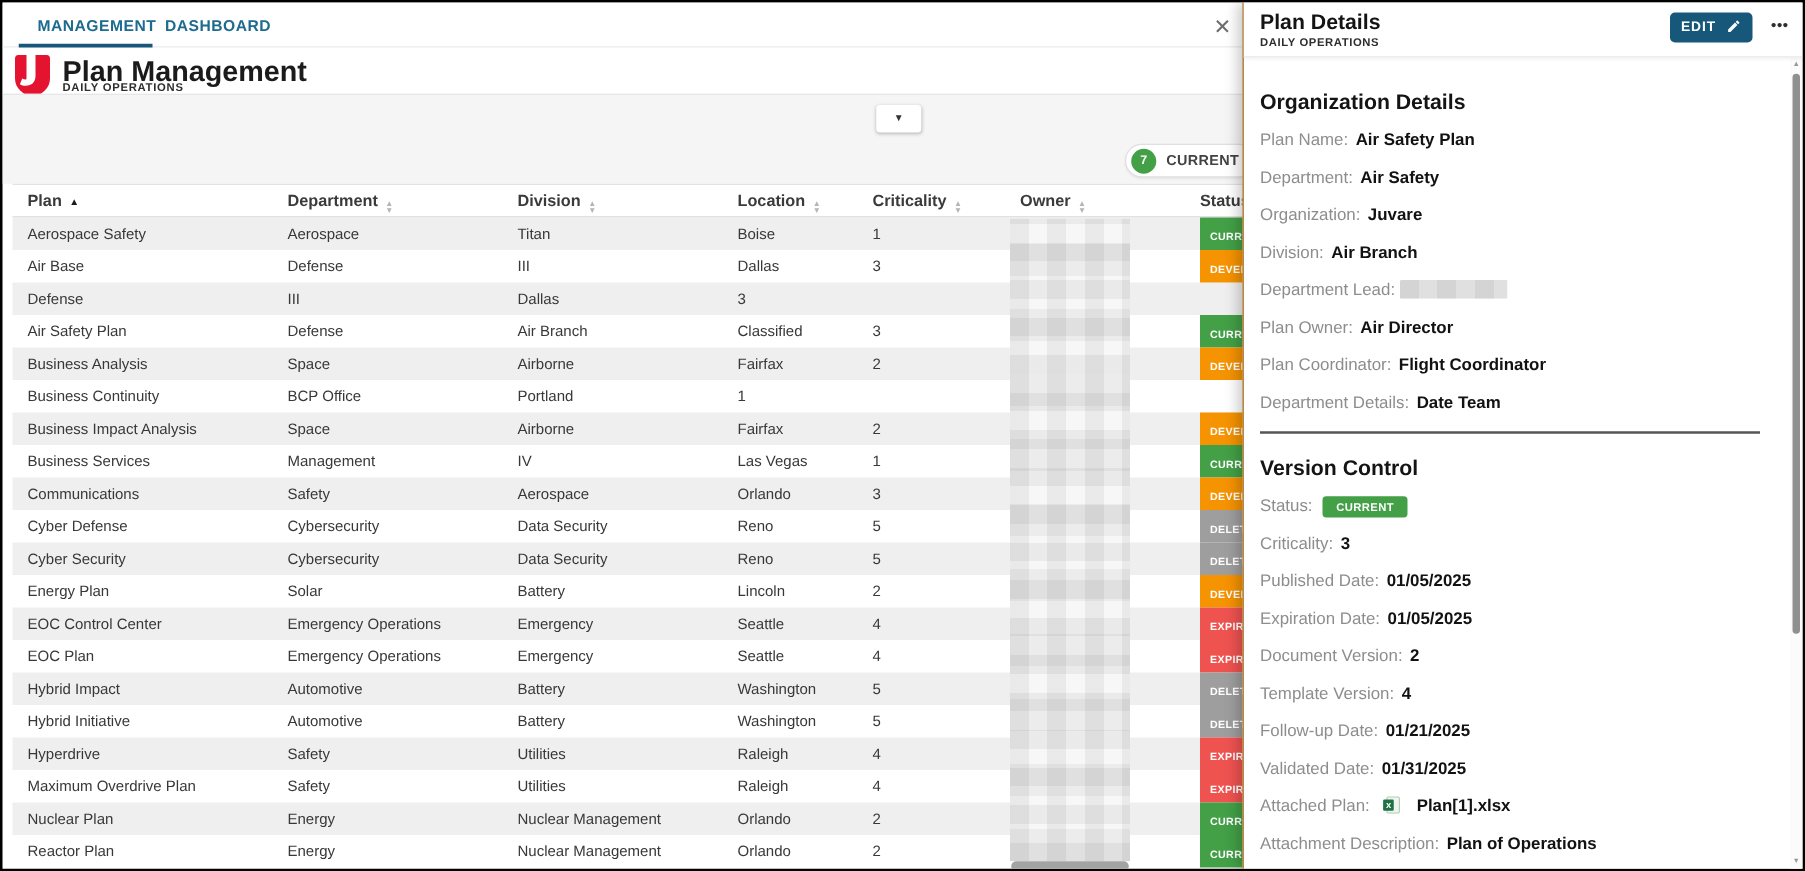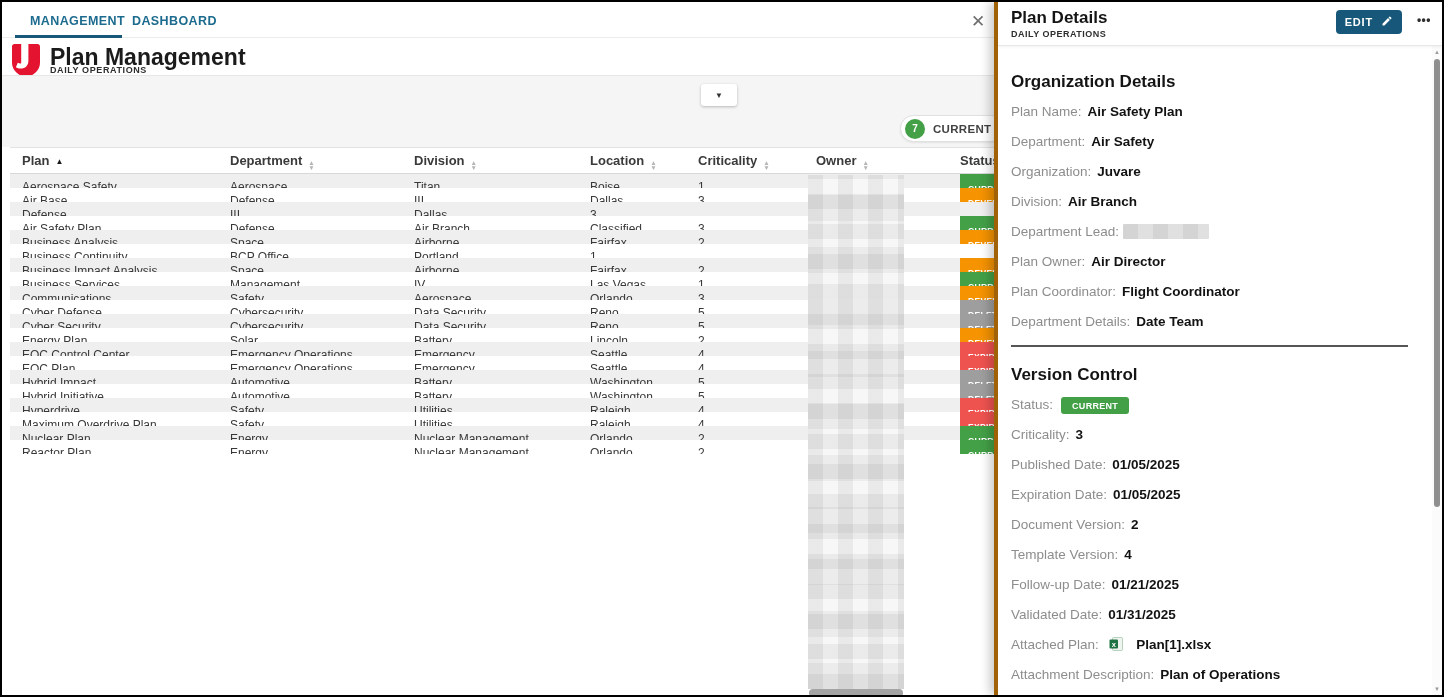--- a/index.html
+++ b/index.html
@@ -28,36 +28,36 @@
   .filter-label{font-size:11.5px;font-weight:bold;letter-spacing:.3px;color:#424242;white-space:nowrap;}
 
   
   .table{position:absolute;left:8px;top:145px;width:1112px;}
   .thead,.tr{display:grid;grid-template-columns:208px 184px 176px 108px 118px 144px 174px;}
   .thead{height:27px;background:#fff;border-top:1px solid #e2e2e2;border-bottom:1px solid #d8d8d8;}
   .th{line-height:26px;font-size:13px;font-weight:bold;color:#3a3a3a;padding-left:12px;white-space:nowrap;cursor:pointer;}
   .sort-asc{font-size:8px;color:#1a1a1a;margin-left:6px;vertical-align:1px;}
   .sorticon{display:inline-flex;flex-direction:column;margin-left:6px;vertical-align:0px;}
   .sorticon span{font-size:6.5px;line-height:4.6px;color:#b5b5b5;}
-  .tr{height:14px;cursor:pointer;}
+  .tr{height:26px;cursor:pointer;}
   .tr:nth-child(odd){background:#efefef;}
   .td{line-height:26px;font-size:12px;color:#383838;padding-left:12px;white-space:nowrap;overflow:hidden;}
   .badge{display:inline-block;color:#fff;font-size:8.5px;font-weight:bold;letter-spacing:.3px;padding:4px 8px 3px;border-radius:3px;vertical-align:middle;white-space:nowrap;}
   .cell-status .badge{margin-top:-2px;}
 
   
   .pix{background:
     repeating-linear-gradient(90deg,rgba(0,0,0,.055) 0 15px,rgba(0,0,0,0) 15px 30px),
     repeating-linear-gradient(0deg,rgba(0,0,0,.05) 0 15px,rgba(0,0,0,0) 15px 30px),
     repeating-linear-gradient(0deg,#ececec 0 26px,#f7f7f7 26px 52px);}
   .owner-redaction{position:absolute;left:806px;top:173px;width:96px;height:514px;z-index:3;}
   .owner-scrollbar{position:absolute;left:807px;top:687px;width:94px;height:8px;background:#a3a3a3;border-radius:4px;z-index:3;}
 
   
-  .panel{position:absolute;left:992px;top:0;right:0;bottom:0;background:#fff;z-index:10;box-shadow:-4px 0 10px rgba(0,0,0,.22);border-left:4px solid #a16207;}
+  .panel{position:absolute;left:992px;top:0;right:0;bottom:0;background:#fff;z-index:10;box-shadow:-4px 0 10px rgba(0,0,0,.22);border-left:1px solid #a16207;}
   .panel-header{position:absolute;left:0;top:0;right:0;height:44px;background:#fff;border-bottom:1px solid #e7e7e7;box-shadow:0 1px 3px rgba(0,0,0,.06);z-index:2;}
   .panel-title{position:absolute;left:13px;top:6px;font-size:17px;font-weight:bold;color:#141414;}
   .panel-subtitle{position:absolute;left:13px;top:27px;font-size:9px;font-weight:bold;letter-spacing:.5px;color:#2e2e2e;}
   .edit-btn{position:absolute;right:40px;top:8px;height:24px;padding:0 9px;display:inline-flex;align-items:center;gap:8px;background:var(--accent-dark);border:none;border-radius:4px;color:#fff;font-size:11px;font-weight:bold;letter-spacing:.8px;cursor:pointer;}
   .ellipsis-btn{position:absolute;right:11px;top:11px;font-size:12px;font-weight:bold;letter-spacing:.5px;color:#2e2e2e;cursor:pointer;}
   .panel-body{position:absolute;left:0;top:44px;right:10px;bottom:0;padding:26px 0 0 13px;overflow:hidden;}
   .section-heading{font-size:17px;font-weight:bold;color:#141414;margin:0 0 12px 0;}
   .field{height:17px;margin-bottom:13px;font-size:13.5px;white-space:nowrap;}
   .flabel{color:#8d8d8d;}
   .fvalue{color:#121212;font-weight:bold;margin-left:6px;}

